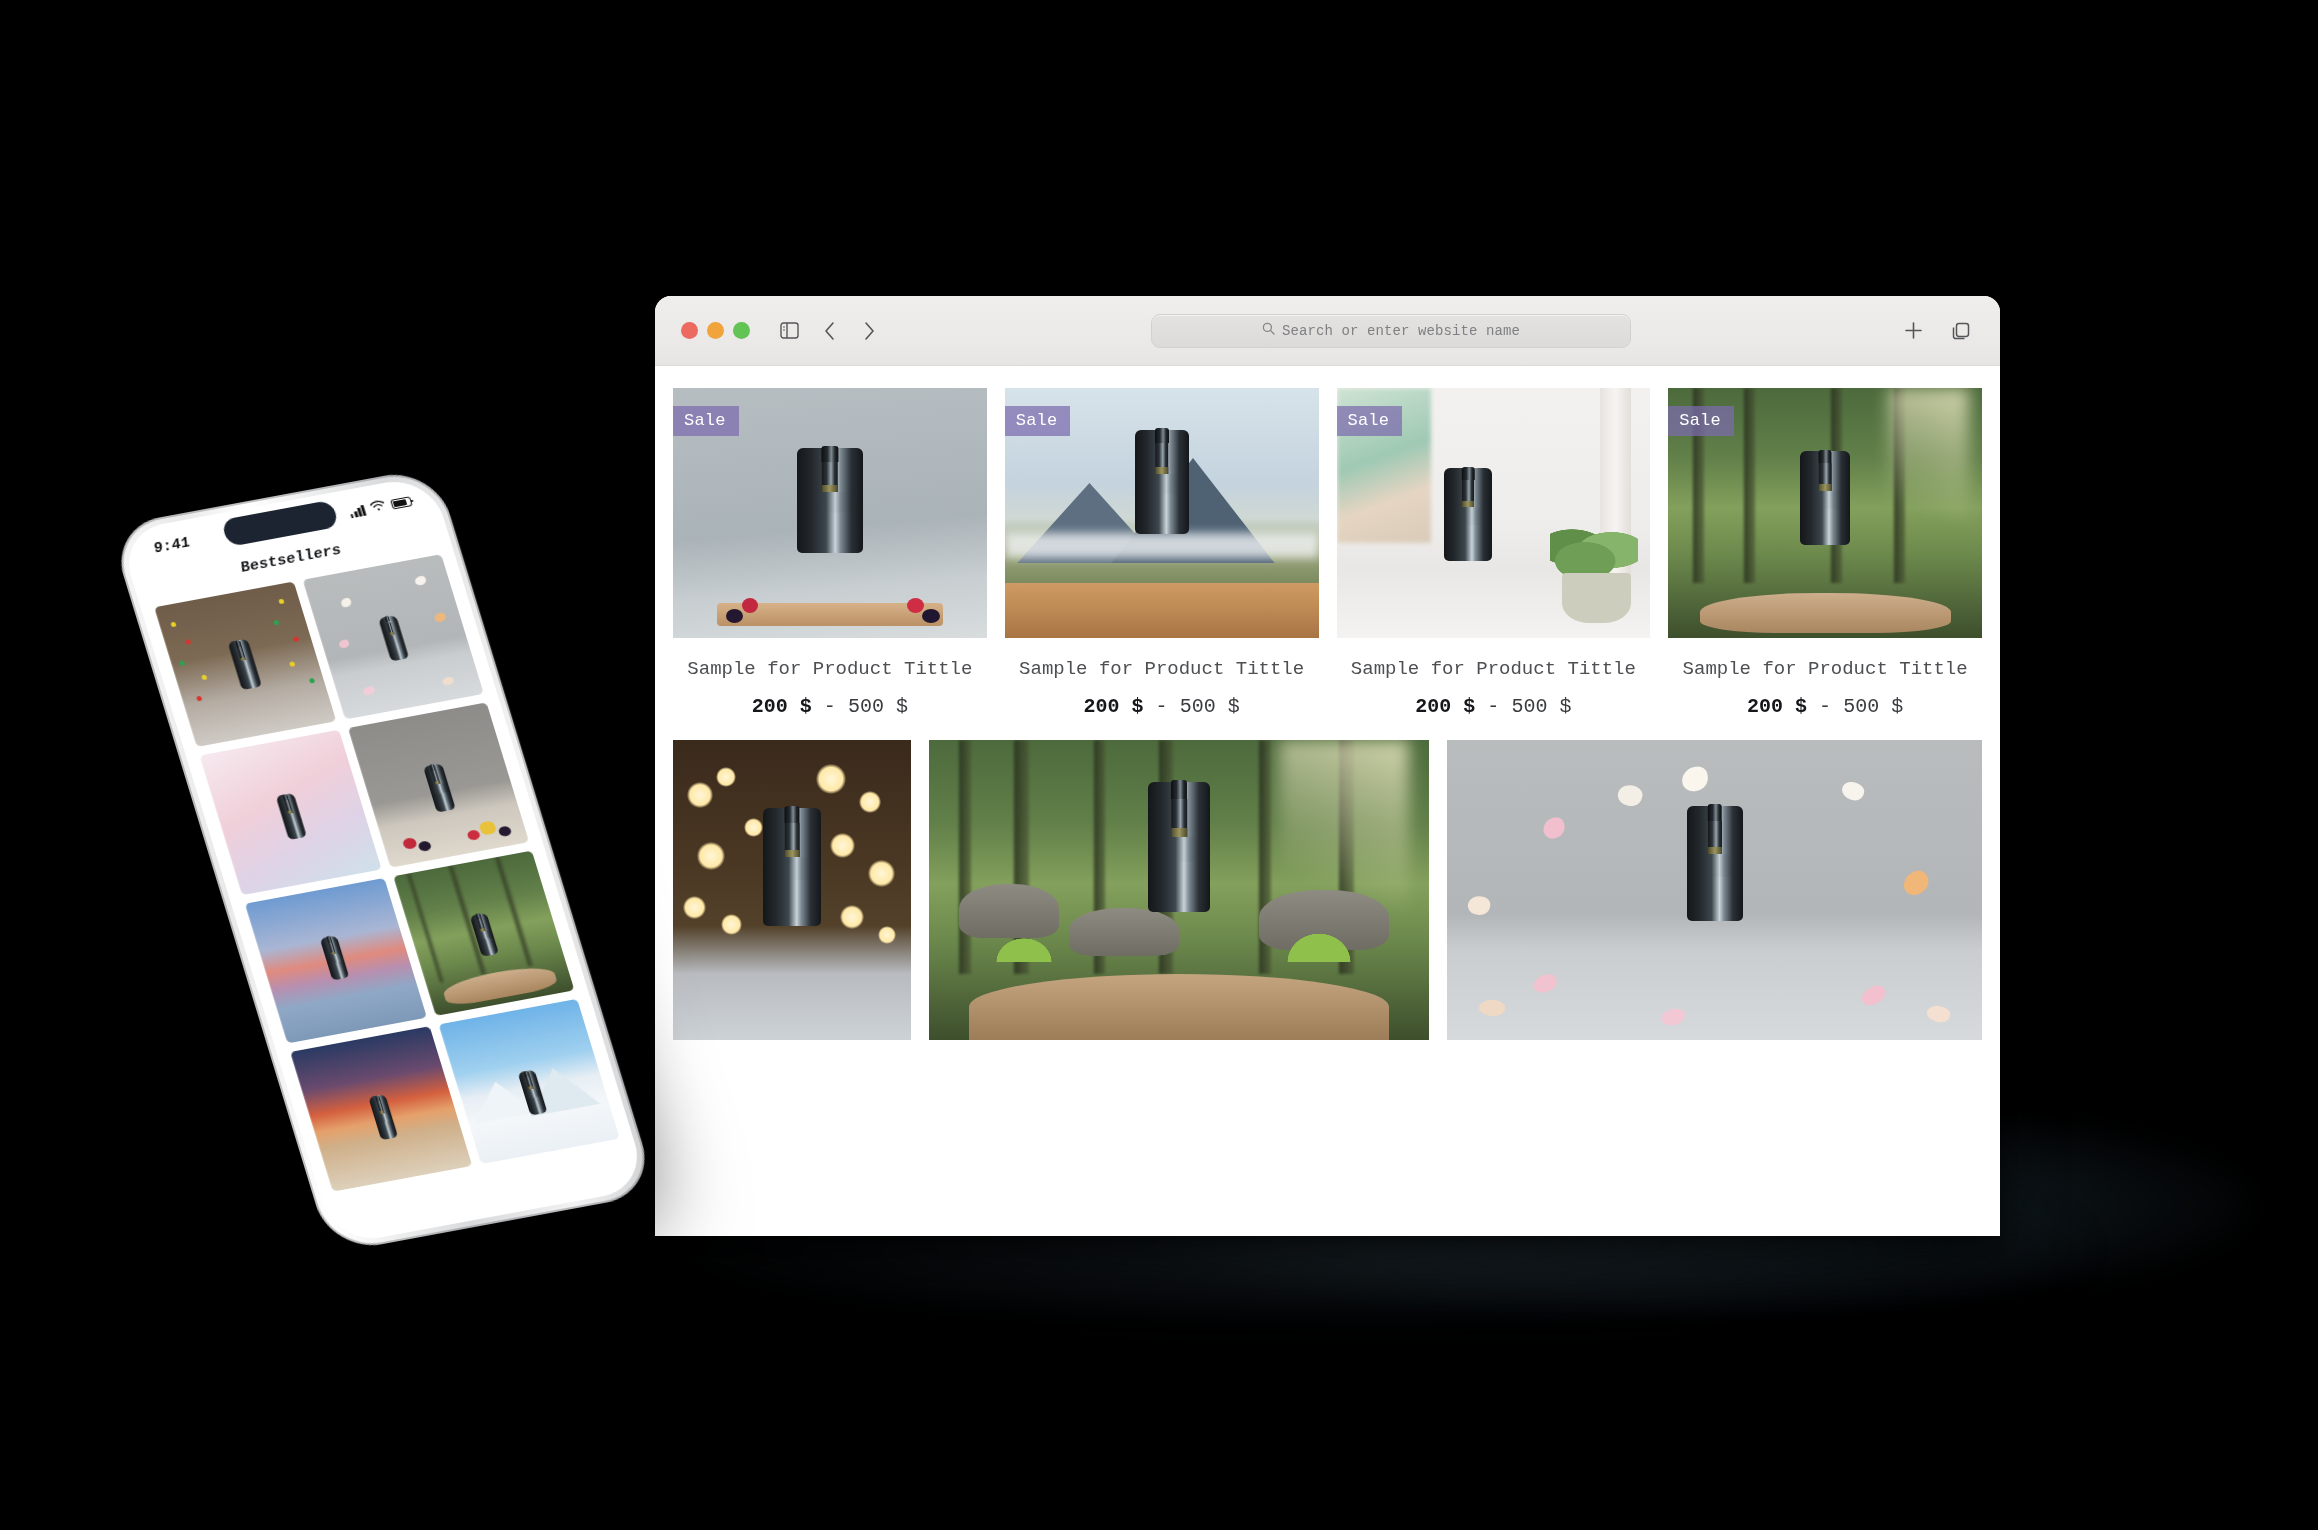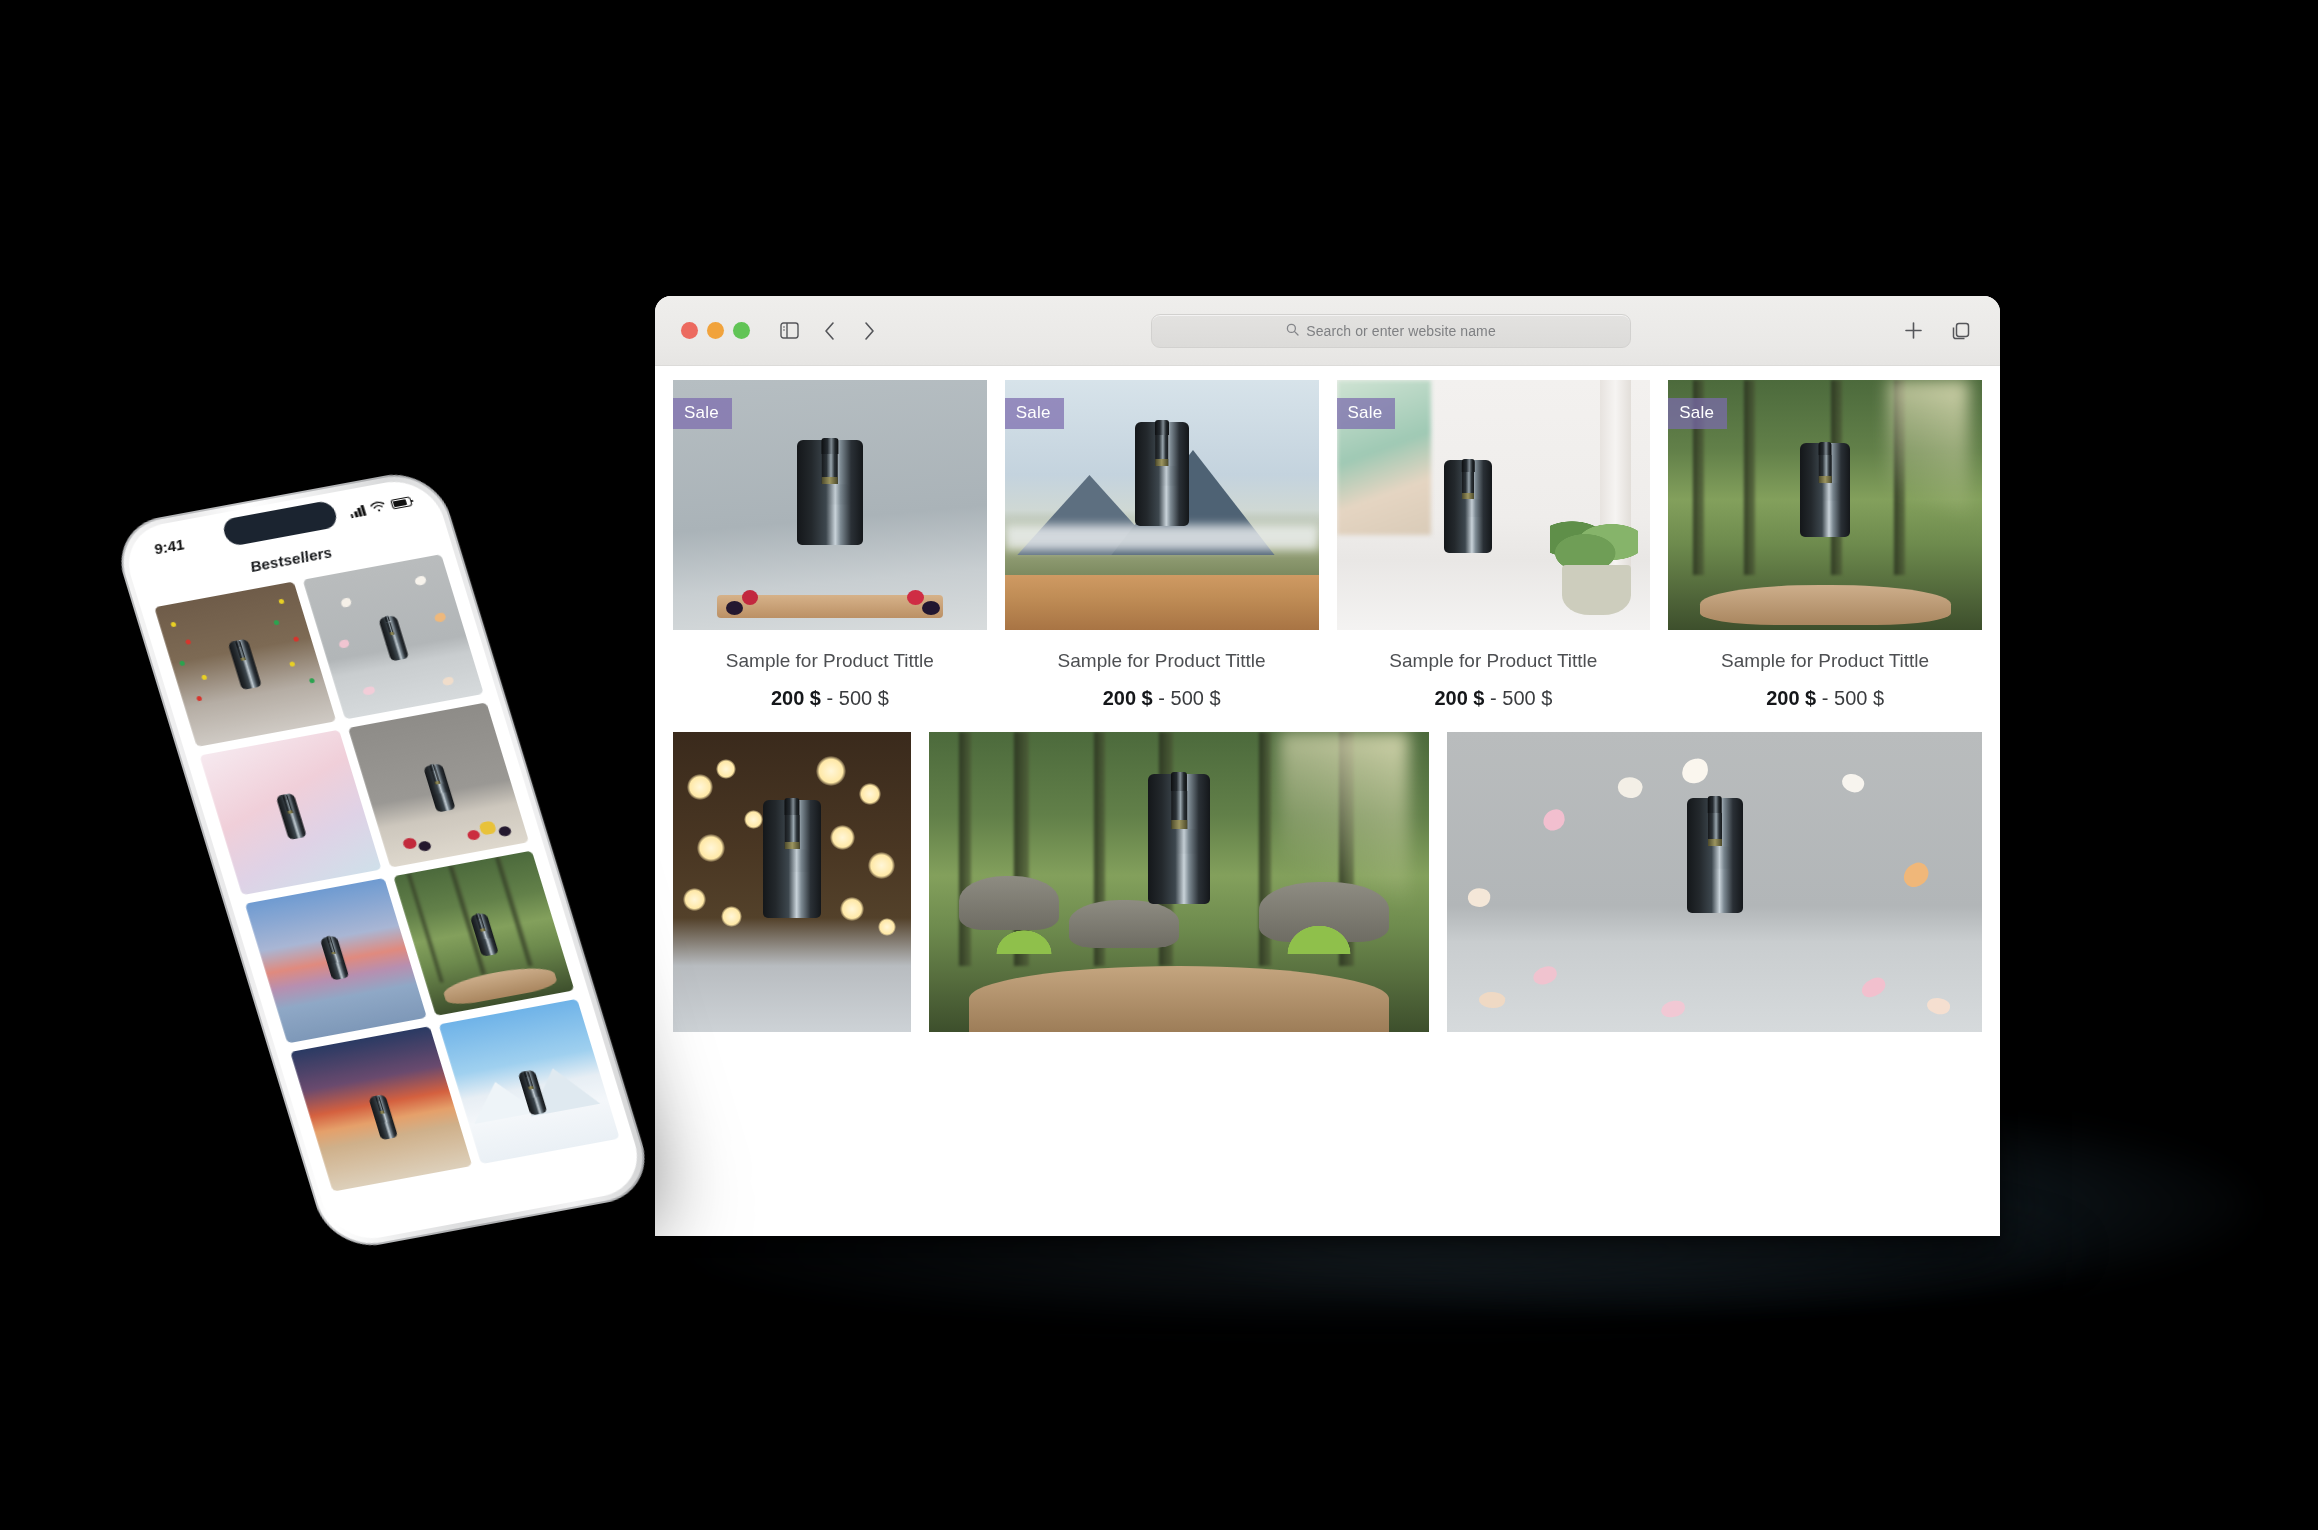--- a/index.html
+++ b/index.html
@@ -1,21 +1,21 @@
 <!DOCTYPE html>
 <html><head>
 <meta charset="utf-8">
 <style>
   * { box-sizing: border-box; margin: 0; padding: 0; }
   html, body {
     width: 2318px; height: 1530px;
     background: #000; overflow: hidden;
     font-family: "Liberation Sans", sans-serif;
   }
-  .stage { position: relative; width: 2318px; height: 1082px; background:#000; }
+  .stage { position: relative; width: 2318px; height: 1082px; background:#000;font-family:Liberation Mono, monospace; }
 
   
   .ground-shadow{
     position:absolute; left:1100px; top:1100px; width:1150px; height:210px;
     background: radial-gradient(ellipse at 50% 50%, rgba(24,34,40,.92) 0%, rgba(18,28,34,.72) 42%, rgba(10,16,20,.30) 68%, rgba(0,0,0,0) 82%);
     filter: blur(14px); border-radius:50%;
   }
   .browser-shadow{
     position:absolute; left:680px; top:1180px; width:1400px; height:140px;
     background: radial-gradient(ellipse at 50% 50%, rgba(30,40,46,.75) 0%, rgba(15,22,28,.35) 55%, rgba(0,0,0,0) 80%);
@@ -57,21 +57,21 @@
   }
   .addr .ph{ font-size:14px; color:#7f8083; letter-spacing:.1px; }
   .right-ic{ display:flex; align-items:center; gap:22px; }
 
   
   .content{ position:absolute; top:70px; left:0; right:0; bottom:0; background:#fff; }
   .row-top{
     display:grid; grid-template-columns:repeat(4,1fr); gap:18px;
     padding:14px 18px 0 18px;
   }
-  .card{ background:#fff; }
+  .card{ background:#fff;margin-top:8px; }
   .thumb{ position:relative; width:100%; height:250px; overflow:hidden; }
   .badge{
     position:absolute; left:0; top:18px; z-index:3;
     background:rgba(124,107,173,.72); color:#fff;
     font-size:17px; padding:5px 13px 6px 11px; letter-spacing:.2px;
   }
   .card-title{ text-align:center; font-size:19px; color:#4d4f52; margin-top:20px; }
   .card-price{ text-align:center; font-size:20px; color:#3a3c3f; margin-top:15px; }
   .card-price b{ font-weight:700; color:#15171a; }
 

